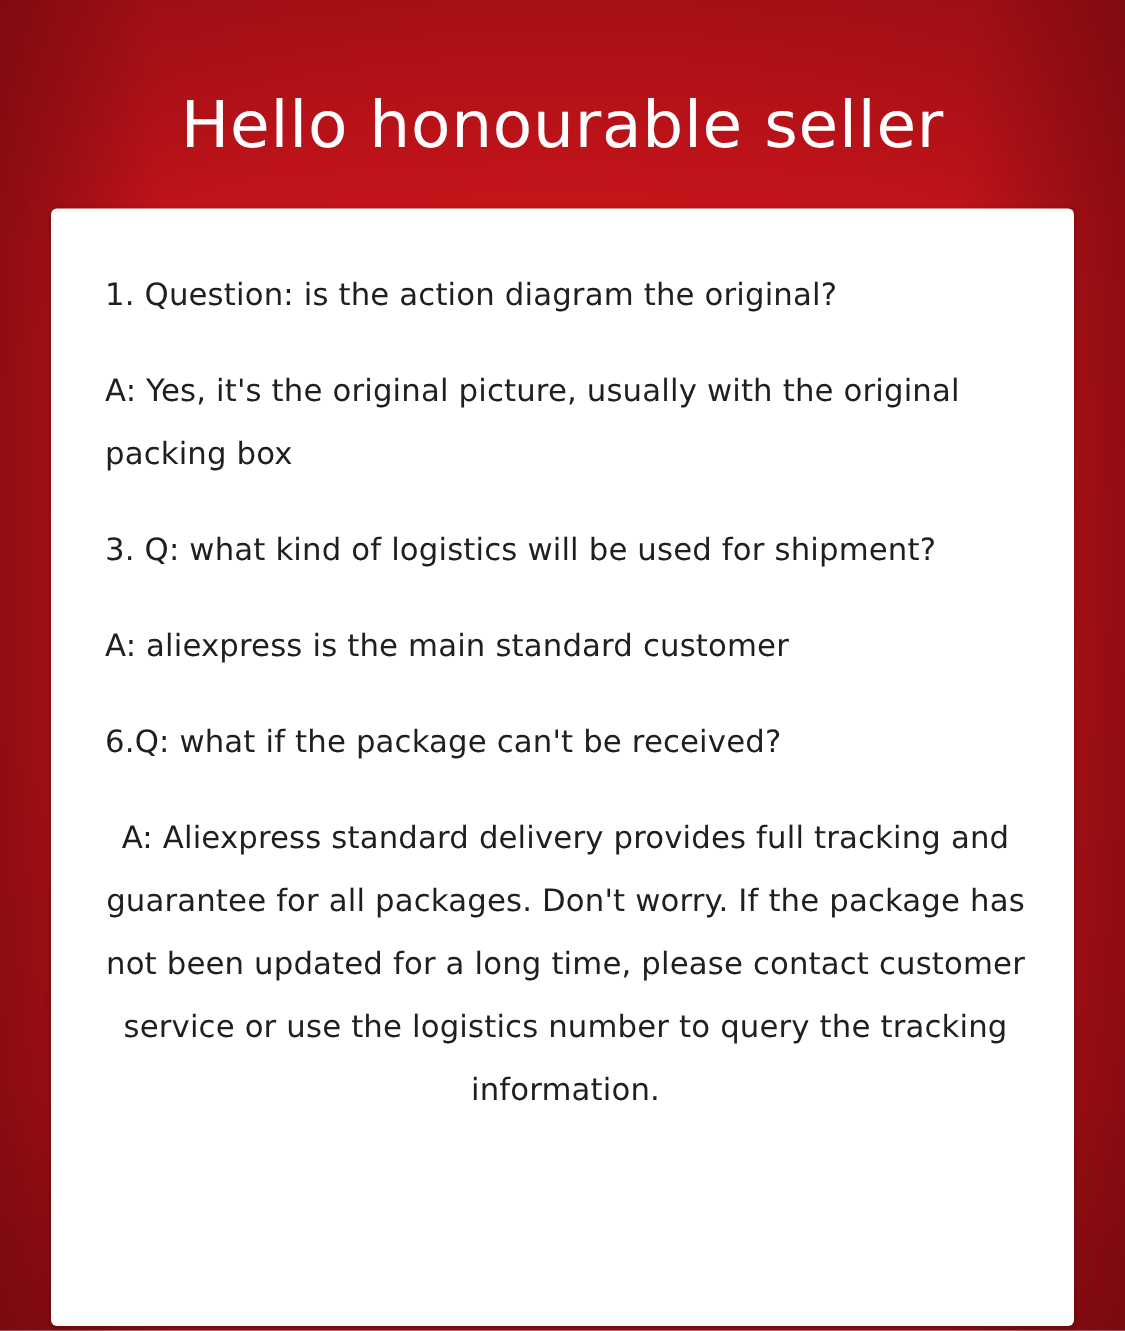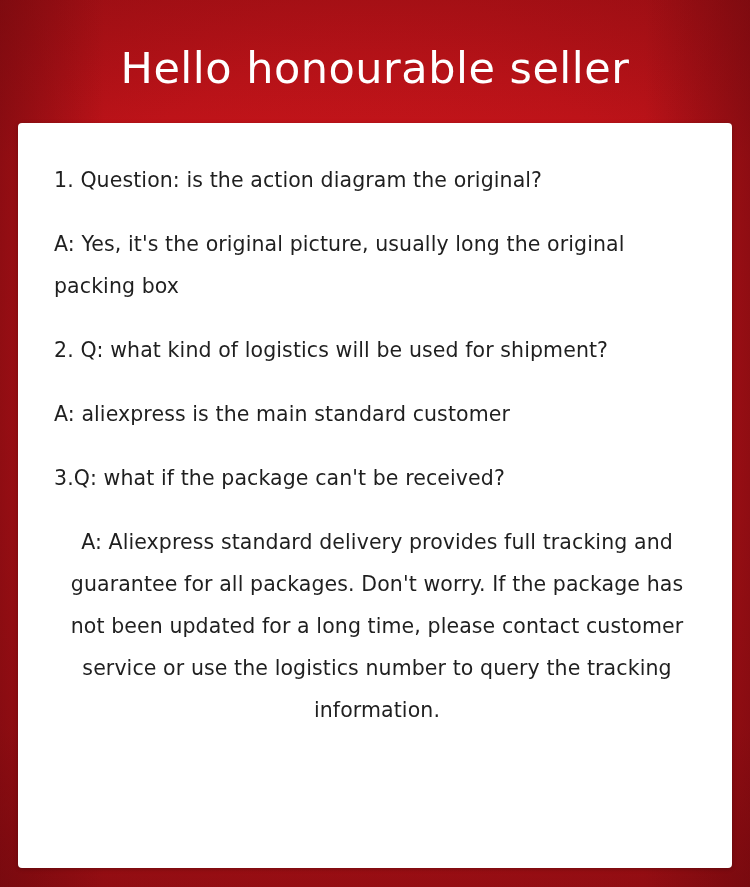--- a/index.html
+++ b/index.html
@@ -13,21 +13,21 @@
     background: #ffffff;
     overflow: hidden;
   }
   .poster {
     position: relative;
     width: 750px;
     height: 887px;
     box-sizing: border-box;
     background:
       radial-gradient(ellipse 120% 95% at 50% 42%, #d2181c 0%, #c4141a 38%, #a50f15 68%, #8d0b11 88%, #7e090f 100%);
-    padding: 0;
+    padding: 16px;
   }
   .poster::before {
     content: "";
     position: absolute;
     left: 0; top: 0; right: 0; bottom: 0;
     background:
       linear-gradient(90deg, rgba(105,8,13,0.55) 0%, rgba(105,8,13,0.0) 14%, rgba(105,8,13,0.0) 86%, rgba(105,8,13,0.55) 100%),
       linear-gradient(180deg, rgba(120,10,14,0.35) 0%, rgba(120,10,14,0.0) 18%, rgba(120,10,14,0.0) 82%, rgba(120,10,14,0.45) 100%);
     pointer-events: none;
   }
@@ -76,21 +76,21 @@
 </head>
 <body>
 
 <div class="poster">
 
   <h1 class="title">Hello honourable seller</h1>
 
   <div class="card">
     <div class="qa-list">
       <p class="qa-line">1. Question: is the action diagram the original?</p>
-      <p class="qa-line">A: Yes, it's the original picture, usually long the original packing box</p>
-      <p class="qa-line">2. Q: what kind of logistics will be used for shipment?</p>
+      <p class="qa-line">A: Yes, it's the original picture, usually with the original packing box</p>
+      <p class="qa-line">3. Q: what kind of logistics will be used for shipment?</p>
       <p class="qa-line">A: aliexpress is the main standard customer</p>
-      <p class="qa-line">3.Q: what if the package can't be received?</p>
+      <p class="qa-line">6.Q: what if the package can't be received?</p>
       <p class="qa-line">A: Aliexpress standard delivery provides full tracking and guarantee for all packages. Don't worry. If the package has not been updated for a long time, please contact customer service or use the logistics number to query the tracking information.</p>
     </div>
   </div>
 
 </div>
 
 </body></html>

